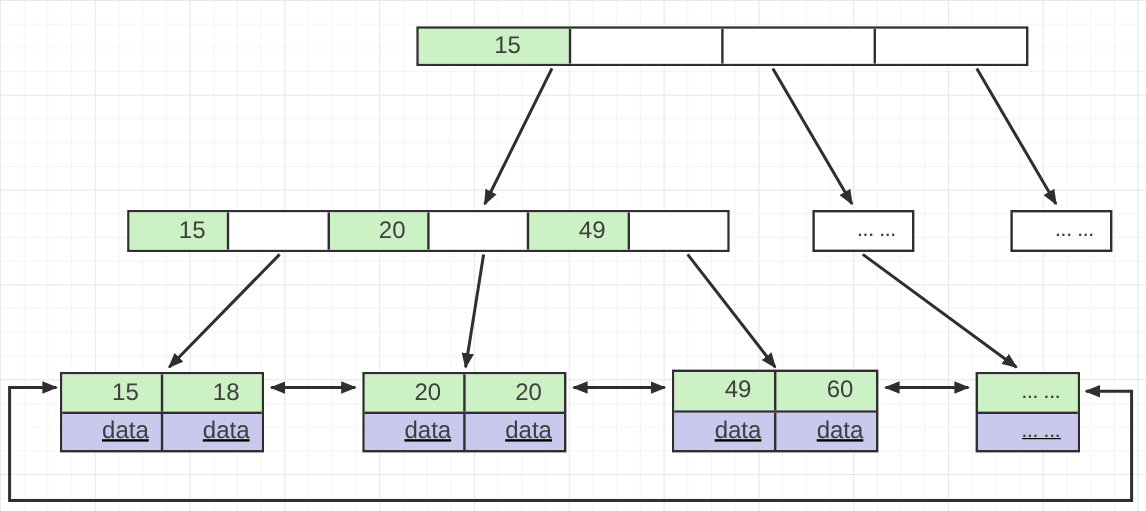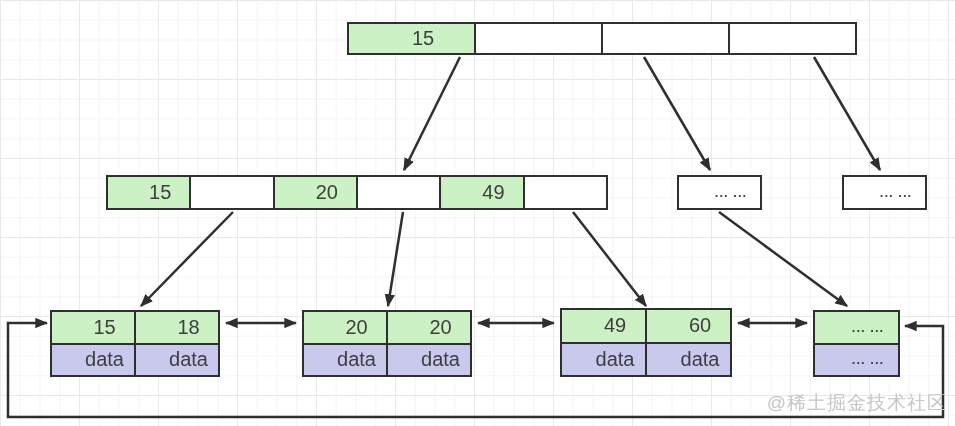--- a/index.html
+++ b/index.html
@@ -28,21 +28,21 @@
   }
   .cell + .cell{ border-left:2.5px solid var(--line); }
   .cell.key{ background:var(--green); }
   .cell.ptr{ background:var(--node-bg); }
   .cell.ell{ font-size:13px; font-weight:700; letter-spacing:1px; }
   .leaf{
     position:absolute; display:flex; flex-direction:column; box-sizing:border-box;
     border:2.5px solid var(--line); background:var(--node-bg);
   }
   .leaf .row{ display:flex; flex:1; }
-  .leaf .row + .row{ border-top:2.5px solid var(--line); }
+  .leaf .row + .row{ border-top:2.5px solid var(--line);text-decoration:underline; }
   .leaf .row.keys .cell{ background:var(--green); }
   .leaf .row.data .cell{ background:var(--purple); }
   .arrows{ position:absolute; left:0; top:0; pointer-events:none; }
   .arrows line, .arrows path{ stroke:var(--line); stroke-width:2.5; fill:none; }
   .arrows marker path{ fill:var(--line); stroke:none; }
   .watermark{
     position:absolute; right:8px; top:390px; font-size:19px;
     color:var(--watermark-text); letter-spacing:1px; white-space:nowrap;
   }
 </style>
@@ -135,15 +135,14 @@
 
   <div class="leaf" style="left:813px;top:310px;width:87px;height:67px">
     <div class="row keys">
       <div class="cell ell">... ...</div>
     </div>
     <div class="row data">
       <div class="cell ell">... ...</div>
     </div>
   </div>
 
-  <div class="watermark">@稀土掘金技术社区</div>
 
 </div>
 
 </body></html>

